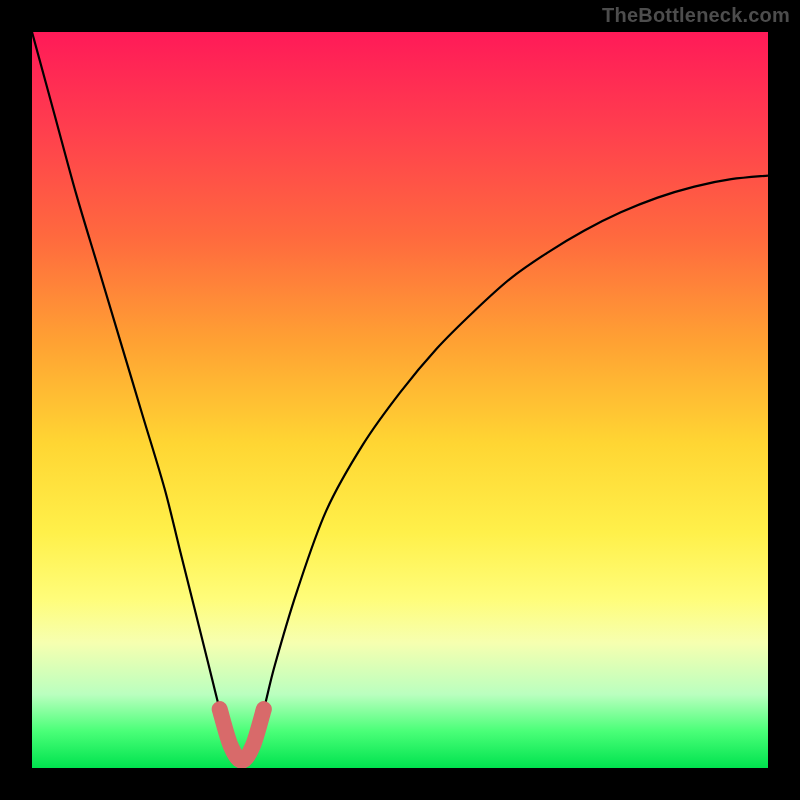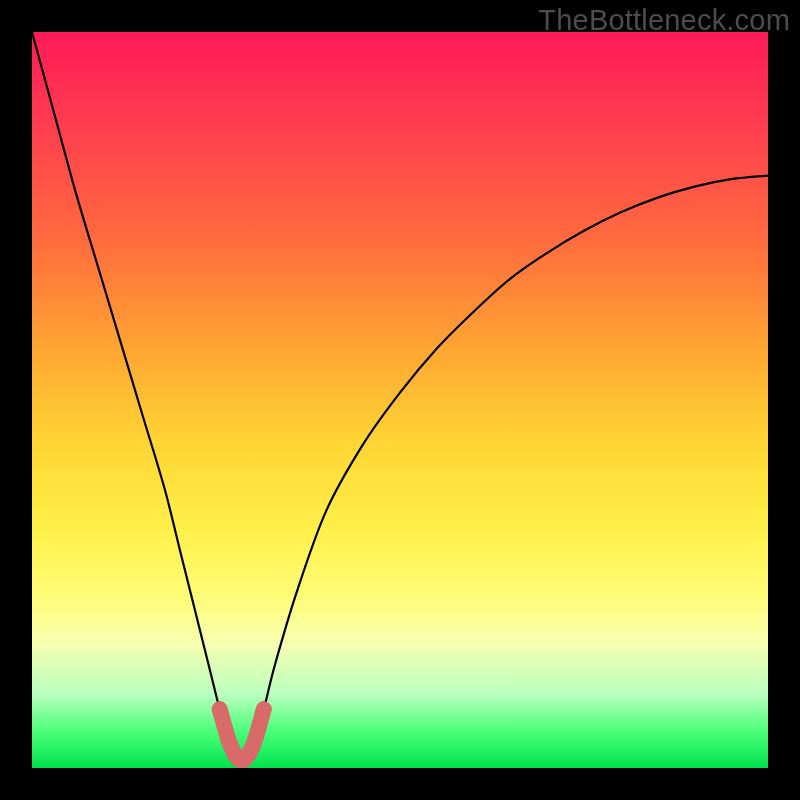--- a/index.html
+++ b/index.html
@@ -45,23 +45,23 @@
     top: 0;
     left: 0;
     width: 736px;
     height: 736px;
   }
   .watermark {
     position: absolute;
     top: 4px;
     right: 10px;
     color: #4d4d4d;
-    font-size: 29px;
+    font-size: 20px;
     letter-spacing: 0.2px;
-    font-weight: 400;
+    font-weight: 700;
     text-align: right;
   }
 </style>
 </head>
 <body>
 
 <div class="frame">
   <div class="watermark">TheBottleneck.com</div>
   <div class="plot">
     <svg class="curve" viewBox="0 0 736 736" preserveAspectRatio="none">

